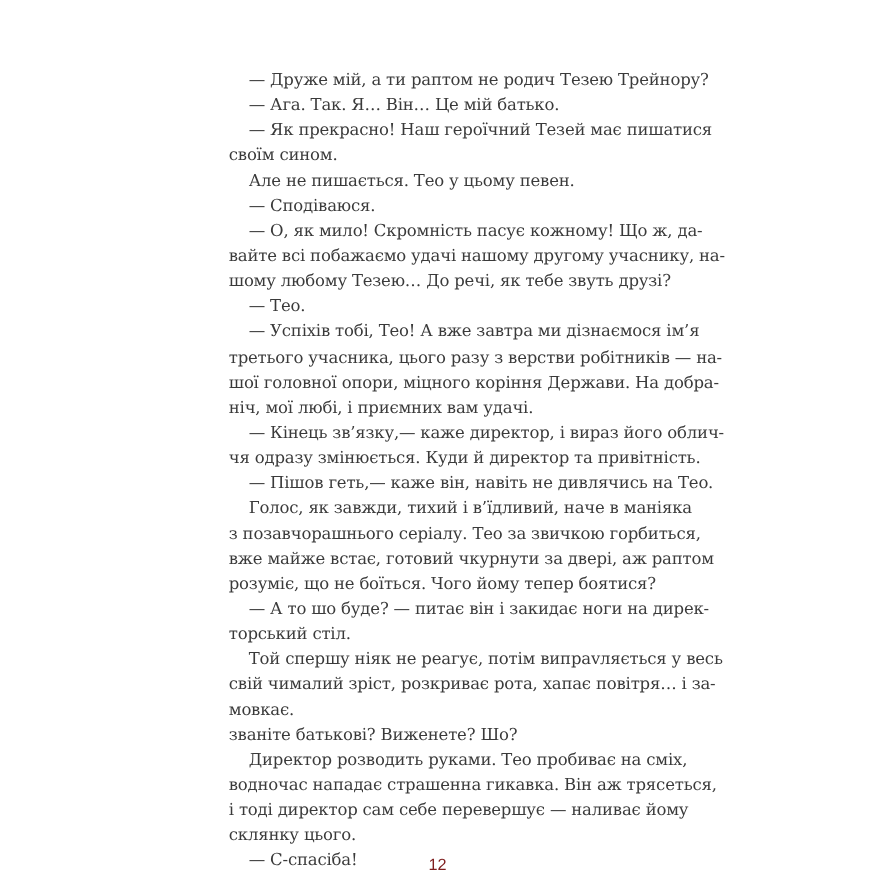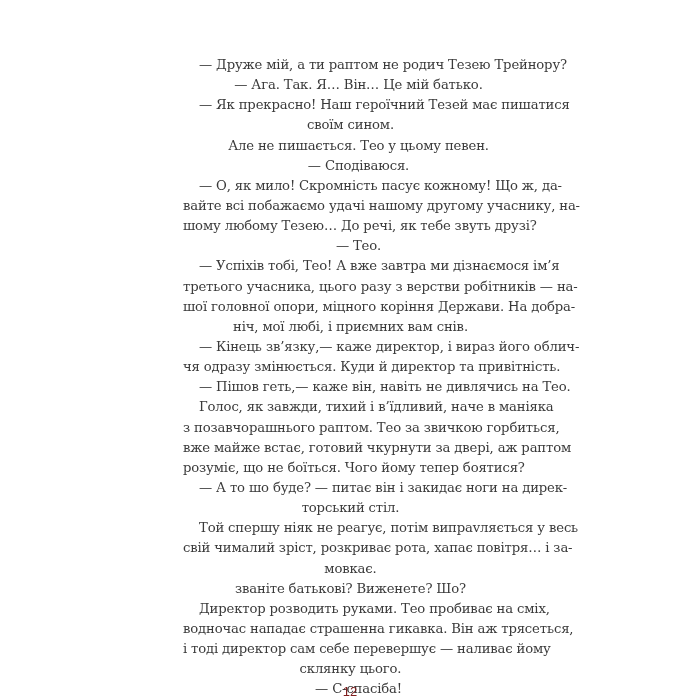--- a/index.html
+++ b/index.html
@@ -27,21 +27,20 @@
       font-family: "DejaVu Serif", "Liberation Serif", serif;
       font-size: 13.2px;
       line-height: 20.15px;
       color: #3a3a3a;
       letter-spacing: -0.15px;
     }
     .line {
       display: block;
       white-space: nowrap;
       height: 20.15px;
-      text-align: center;
     }
     .line.indent {
       padding-left: 16px;
     }
     .line.justify {
       text-align: justify;
       text-align-last: justify;
     }
     .page-number {
       position: absolute;
@@ -65,26 +64,26 @@
       <span class="line">своїм сином.</span>
       <span class="line indent">Але не пишається. Тео у цьому певен.</span>
       <span class="line indent">— Сподіваюся.</span>
       <span class="line indent justify">— О, як мило! Скромність пасує кожному! Що ж, да-</span>
       <span class="line justify">вайте всі побажаємо удачі нашому другому учаснику, на-</span>
       <span class="line">шому любому Тезею… До речі, як тебе звуть друзі?</span>
       <span class="line indent">— Тео.</span>
       <span class="line indent justify">— Успіхів тобі, Тео! А вже завтра ми дізнаємося ім’я</span>
       <span class="line justify">третього учасника, цього разу з верстви робітників — на-</span>
       <span class="line justify">шої головної опори, міцного коріння Держави. На добра-</span>
-      <span class="line">ніч, мої любі, і приємних вам снів.</span>
+      <span class="line">ніч, мої любі, і приємних вам удачі.</span>
       <span class="line indent justify">— Кінець зв’язку,— каже директор, і вираз його облич-</span>
       <span class="line">чя одразу змінюється. Куди й директор та привітність.</span>
       <span class="line indent justify">— Пішов геть,— каже він, навіть не дивлячись на Тео.</span>
       <span class="line indent justify">Голос, як завжди, тихий і в’їдливий, наче в маніяка</span>
-      <span class="line justify">з позавчорашнього раптом. Тео за звичкою горбиться,</span>
+      <span class="line justify">з позавчорашнього серіалу. Тео за звичкою горбиться,</span>
       <span class="line justify">вже майже встає, готовий чкурнути за двері, аж раптом</span>
       <span class="line">розуміє, що не боїться. Чого йому тепер боятися?</span>
       <span class="line indent justify">— А то шо буде? — питає він і закидає ноги на дирек-</span>
       <span class="line">торський стіл.</span>
       <span class="line indent justify">Той спершу ніяк не реагує, потім випрavляється у весь</span>
       <span class="line justify">свій чималий зріст, розкриває рота, хапає повітря… і за-</span>
       <span class="line">мовкає.</span>
       <span class="line">званіте батькові? Виженете? Шо?</span>
       <span class="line indent justify">Директор розводить руками. Тео пробиває на сміх,</span>
       <span class="line justify">водночас нападає страшенна гикавка. Він аж трясеться,</span>

